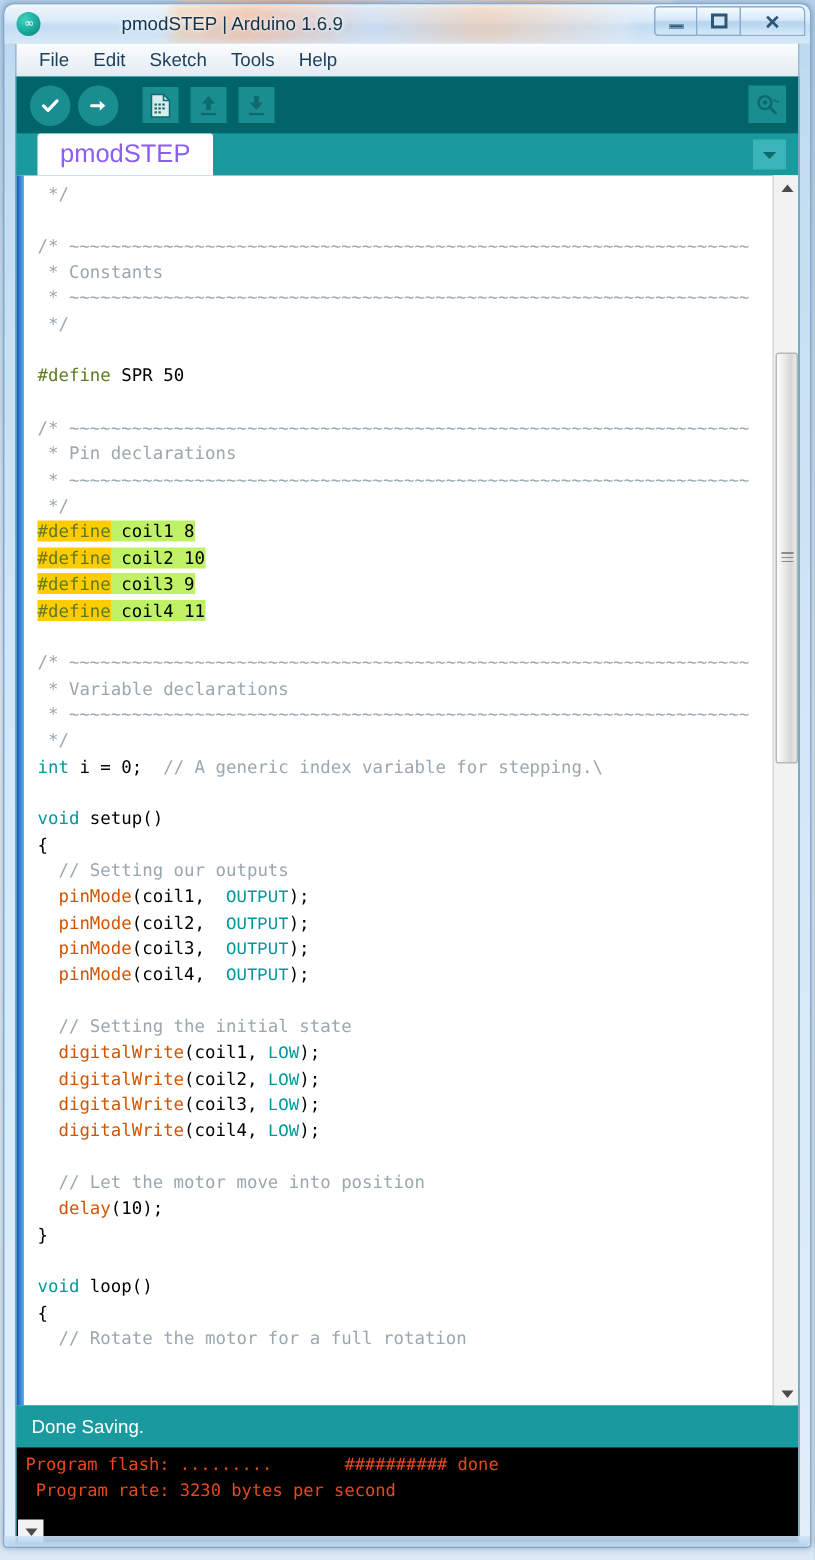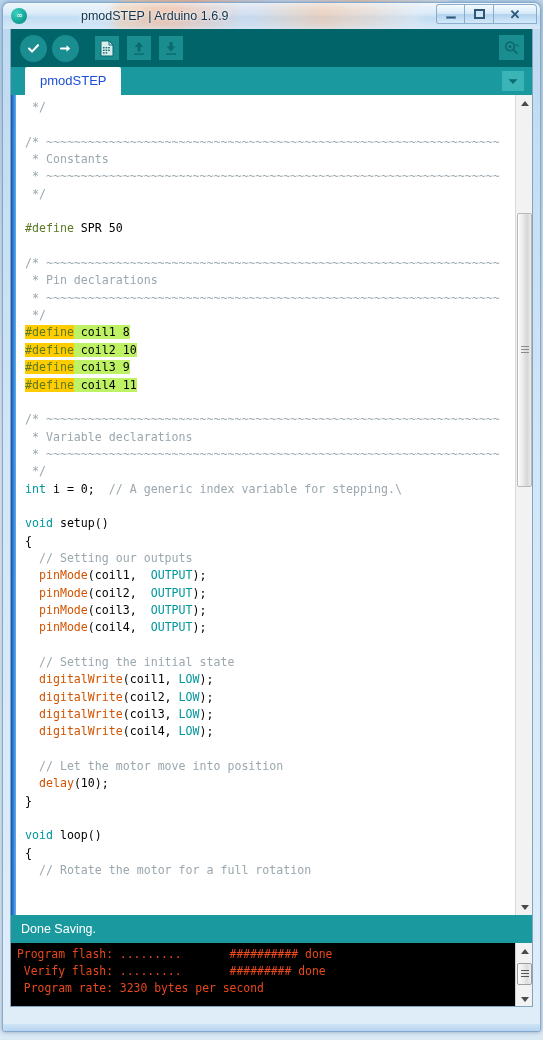--- a/index.html
+++ b/index.html
@@ -186,22 +186,22 @@
   
   #tabstrip {
     height: 28px;
     background: #1a9a9f;
     display: flex; align-items: flex-end;
     padding-left: 14px;
     position: relative;
   }
   #tab-active {
     background: #ffffff;
-    color: #1d4ed8;
-    font-size: 13px;
+    color: #8b5cf6;
+    font-size: 17px;
     padding: 5px 15px 6px 15px;
     border-radius: 2px 2px 0 0;
     line-height: 1;
     height: 28px;
     display: flex; align-items: center; margin-top: 23px;
   }
   #tab-menu-btn {
     position: absolute; right: 8px; top: 4px;
     width: 22px; height: 20px;
     background: #3bb4b7;
@@ -232,21 +232,21 @@
     line-height: 17.35px;
     white-space: pre;
     color: #000000;
     letter-spacing: 0px;
   }
   .ln { height: 17.35px; }
   .cmt   { color: #9aa7ae; }
   .kw    { color: #00979c; }          
   .pp    { color: #5c7a23; }          
   .fn    { color: #d35400; }          
-  .cst   { color: #00979c; }          
+  .cst   { color: #00979c; font-family: Liberation Mono, monospace; }          
   .hl    { background: #bef264; color: #000; }
   .hlpp  { background: #ffcc00; color: #5c7a23; }
 
   
   #ed-scroll {
     width: 17px;
     flex: 0 0 auto;
     background: #f2f2f2;
     border-left: 1px solid #dadada;
     position: relative;
@@ -287,20 +287,21 @@
     text-align: right;
   }
 
   
   #console-wrap {
     position: absolute;
     left: 0; right: 0; top: 914px;
     height: 64px;
     background: #000000;
     display: flex;
+    flex-direction: column;
   }
   #console {
     flex: 1 1 auto;
     padding: 3px 0 0 6px;
     font-family: "DejaVu Sans Mono", "Liberation Mono", monospace;
     font-size: 11.4px;
     line-height: 17px;
     color: #e8481c;
     white-space: pre;
     overflow: hidden;
@@ -356,20 +357,27 @@
       </div>
       <div class="wbtn">
         <div class="glyph-max"></div>
       </div>
       <div class="wbtn close">
         <span class="glyph-close">✕</span>
       </div>
     </div>
   </div>
 
+  <div id="menubar">
+    <div class="menu-item">File</div>
+    <div class="menu-item">Edit</div>
+    <div class="menu-item">Sketch</div>
+    <div class="menu-item">Tools</div>
+    <div class="menu-item">Help</div>
+  </div>
 
   <div id="ide">
 
     <div id="toolbar">
 
       <div class="tb-btn">
         <div class="tb-circle">
           <svg width="15" height="15" viewBox="0 0 15 15">
             <path d="M3 7.6 L6 10.6 L12 4.2" stroke="#ffffff" stroke-width="2.1" fill="none" stroke-linecap="round" stroke-linejoin="round"></path>
           </svg>
@@ -460,21 +468,21 @@
         </div>
         <div class="sb-arrow down">
           <div class="tri-dn"></div>
         </div>
       </div>
     </div>
 
     <div id="msgbar">Done Saving.</div>
 
     <div id="console-wrap">
-      <div id="console"><div>Program flash: .........       ########## done</div><div> Verify flash: .........       ######### done</div><div> Program rate: 3230 bytes per second</div></div>
+      <div id="console"><div>Program flash: .........       ########## done</div><div> Program rate: 3230 bytes per second</div></div>
       <div id="cs-scroll">
         <div class="sb-arrow up">
           <div class="tri-up"></div>
         </div>
         <div id="cs-thumb">
           <div class="grip"></div>
         </div>
         <div class="sb-arrow down">
           <div class="tri-dn"></div>
         </div>

